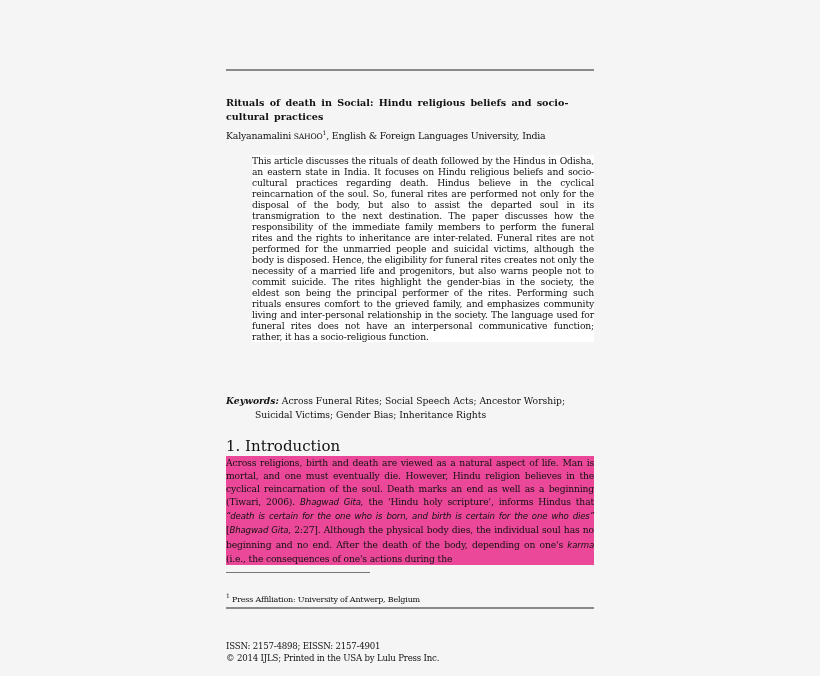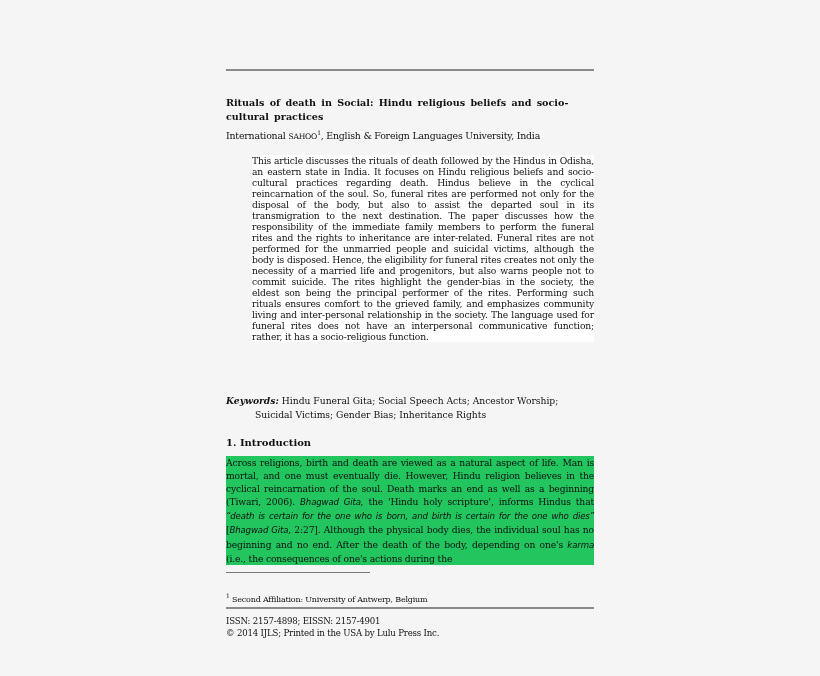--- a/index.html
+++ b/index.html
@@ -19,60 +19,60 @@
   .author .sc { font-size: 7.6px; }
   .abstract {
     position: absolute; top: 155px; left: 26px; width: 342px;
     background: #ffffff;
     font-size: 9.2px; line-height: 11px; text-align: justify;
     letter-spacing: -0.15px;
   }
   .kw { position: absolute; top: 394px; left: 0; width: 368px; font-size: 9.2px; line-height: 14px; text-align: justify; }
   .kw .lab { font-weight: bold; font-style: italic; }
   .kw .ind { padding-left: 29px; display: block; }
-  .sec { position: absolute; top: 437px; left: 0; font-size: 10px; font-weight: bold; }
+  .sec { position: absolute; top: 437px; left: 0; font-size: 15px; font-weight: normal; }
   .body {
     position: absolute; top: 456px; left: 0; width: 368px;
-    background: #22c55e;
+    background: #ec4899;
     font-size: 9.2px; line-height: 13.1px; text-align: justify; letter-spacing: -0.15px;
   }
   .body i { font-family: "DejaVu Sans", "Liberation Sans", sans-serif; font-size: 8.6px; }
   .fnrule { position: absolute; top: 572px; left: 0; width: 144px; height: 1px; background: #777; }
   .fn { position: absolute; top: 592px; left: 0; font-size: 8px; letter-spacing: -0.2px; }
   .fn sup { font-size: 6px; }
-  .footer { position: absolute; top: 615px; left: 0; font-size: 8.6px; line-height: 12px; letter-spacing: -0.2px; }
+  .footer { position: absolute; top: 640px; left: 0; font-size: 8.6px; line-height: 12px; letter-spacing: -0.2px; }
 </style>
 </head>
 <body>
 
 <div class="page">
   <div class="hdr">
   </div>
   <div class="rule" style="top:69px"></div>
 
   <div class="title">Rituals of death in Social: Hindu religious beliefs and socio-cultural practices</div>
 
   <div class="author">
-    <span>International</span>
+    <span>Kalyanamalini</span>
     <span class="sc">SAHOO</span><sup style="font-size:6px">1</sup><span>, English &amp; Foreign Languages University, India</span>
   </div>
 
   <div class="abstract">This article discusses the rituals of death followed by the Hindus in Odisha, an eastern state in India. It focuses on Hindu religious beliefs and socio-cultural practices regarding death. Hindus believe in the cyclical reincarnation of the soul. So, funeral rites are performed not only for the disposal of the body, but also to assist the departed soul in its transmigration to the next destination. The paper discusses how the responsibility of the immediate family members to perform the funeral rites and the rights to inheritance are inter-related. Funeral rites are not performed for the unmarried people and suicidal victims, although the body is disposed. Hence, the eligibility for funeral rites creates not only the necessity of a married life and progenitors, but also warns people not to commit suicide. The rites highlight the gender-bias in the society, the eldest son being the principal performer of the rites. Performing such rituals ensures comfort to the grieved family, and emphasizes community living and inter-personal relationship in the society. The language used for funeral rites does not have an interpersonal communicative function; rather, it has a socio-religious function.</div>
 
   <div class="kw">
     <span class="lab">Keywords:</span>
-    <span>Hindu Funeral Gita; Social Speech Acts; Ancestor Worship;</span>
+    <span>Across Funeral Rites; Social Speech Acts; Ancestor Worship;</span>
     <span class="ind">Suicidal Victims; Gender Bias; Inheritance Rights</span>
   </div>
 
   <div class="sec">1. Introduction</div>
 
   <div class="body"><span>Across religions, birth and death are viewed as a natural aspect of life. Man is mortal, and one must eventually die. However, Hindu religion believes in the cyclical reincarnation of the soul. Death marks an end as well as a beginning (Tiwari, 2006).</span> <i>Bhagwad Gita,</i><span> the 'Hindu holy scripture', informs Hindus that </span><i>“death is certain for the one who is born, and birth is certain for the one who dies”</i><span> [</span><i>Bhagwad Gita,</i><span> 2:27]. Although the physical body dies, the individual soul has no beginning and no end. After the death of the body, depending on one's </span><i>karma</i><span> (i.e., the consequences of one's actions during the</span></div>
 
   <div class="fnrule"></div>
-  <div class="fn"><sup>1</sup><span> Second Affiliation: University of Antwerp, Belgium</span></div>
+  <div class="fn"><sup>1</sup><span> Press Affiliation: University of Antwerp, Belgium</span></div>
 
   <div class="rule" style="top:607px"></div>
   <div class="footer">
     <div>ISSN: 2157-4898; EISSN: 2157-4901</div>
     <div>© 2014 IJLS; Printed in the USA by Lulu Press Inc.</div>
   </div>
 </div>
 
 </body></html>

